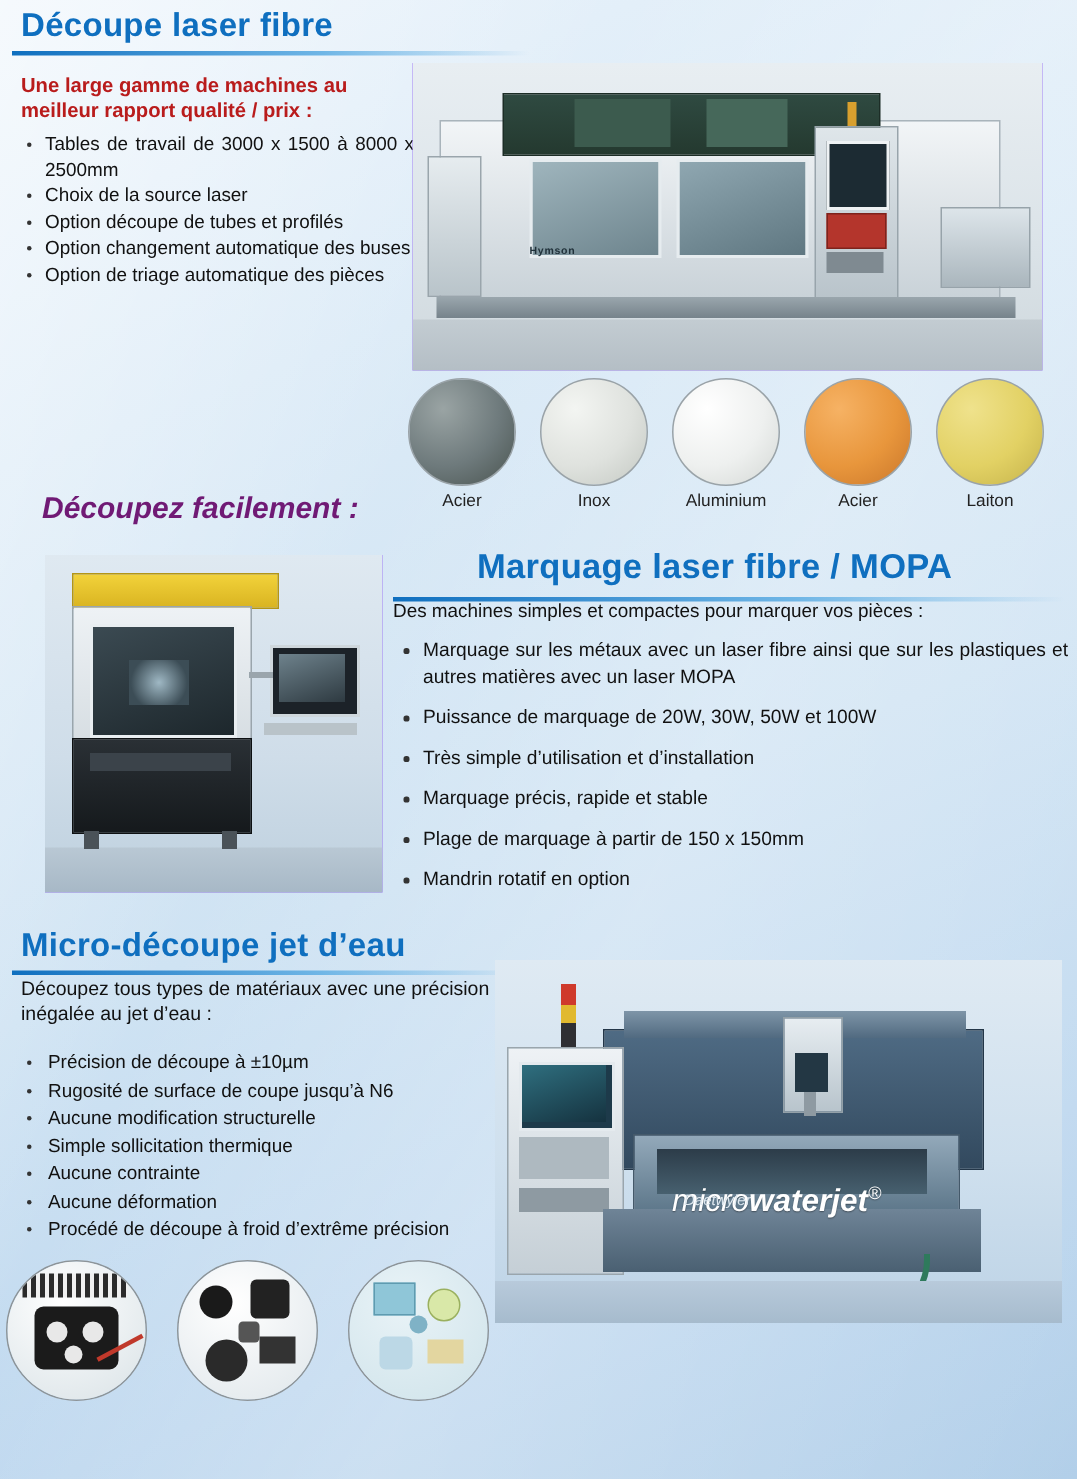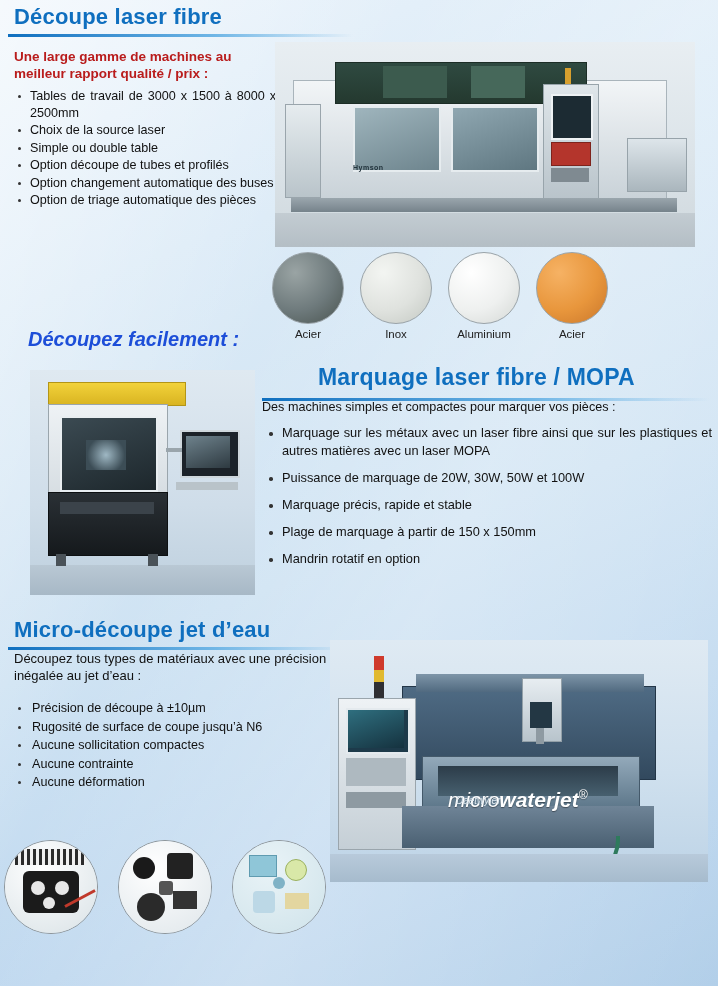--- a/index.html
+++ b/index.html
@@ -20,21 +20,21 @@
 
   
   .h-blue{
     color:#0f6fbf;font-size:22px;font-weight:bold;letter-spacing:.2px;
   }
   .h-rule{
     height:3px;background:linear-gradient(90deg,#0f6fbf 0%,#6fb6e6 60%,rgba(111,182,230,0) 100%);
     margin-top:2px;
   }
   .h-gray{
-    color:#1d4ed8;font-size:20px;font-weight:bold;font-style:italic;
+    color:#701a75;font-size:20px;font-weight:bold;font-style:italic;
   }
 
   
   #sec-laser{position:absolute;left:0;top:0;width:718px;}
   #sec-laser .title{position:absolute;left:14px;top:4px;width:340px;}
   #sec-laser .rule{position:absolute;left:8px;top:32px;width:345px;}
 
   .intro{
     font-size:13.5px;line-height:17px;font-weight:bold;color:#b91c1c;
   }
@@ -96,21 +96,20 @@
   <div id="sec-laser">
 
     <div class="title h-blue">Découpe laser fibre</div>
     <div class="rule h-rule"></div>
 
     <div class="intro" style="position:absolute;left:14px;top:48px;width:262px;">Une large gamme de machines au meilleur rapport qualité / prix :</div>
 
     <ul class="bul" style="position:absolute;left:14px;top:88px;width:262px;">
       <li>Tables de travail de 3000 x 1500 à 8000 x 2500mm</li>
       <li>Choix de la source laser</li>
-      <li>Simple ou double table</li>
       <li>Option découpe de tubes et profilés</li>
       <li>Option changement automatique des buses</li>
       <li>Option de triage automatique des pièces</li>
     </ul>
 
     <div class="photo" id="laser-photo">
       <div style="position:absolute;inset:0;background:linear-gradient(180deg,#e8eef2 0%,#dce4e9 55%,#cfd8dd 100%);"></div>
 
       <div style="position:absolute;left:0;bottom:0;width:100%;height:34px;background:linear-gradient(180deg,#c3ccd2,#b4bec5);"></div>
 
@@ -149,35 +148,40 @@
         <div class="disc-lbl">Inox</div>
       </div>
       <div class="disc-wrap" style="left:176px;top:0;">
         <div class="disc" style="background:radial-gradient(circle at 32% 28%, #ffffff 0%, #eef0ef 55%, #d3d7d4 100%);"></div>
         <div class="disc-lbl">Aluminium</div>
       </div>
       <div class="disc-wrap" style="left:264px;top:0;">
         <div class="disc" style="background:radial-gradient(circle at 32% 28%, #f6b264 0%, #e8963c 55%, #c9762a 100%);"></div>
         <div class="disc-lbl">Acier</div>
       </div>
+      <div class="disc-wrap" style="left:352px;top:0;">
+        <div class="disc" style="background:radial-gradient(circle at 32% 28%, #efe28c 0%, #e2d164 55%, #c4b24a 100%);"></div>
+        <div class="disc-lbl">Laiton</div>
+      </div>
     </div>
 
     <div id="dec-fac" class="h-gray">Découpez facilement :</div>
   </div>
 
   <div id="sec-mark">
 
     <div class="title h-blue" style="font-size:23px;">Marquage laser fibre / MOPA</div>
     <div class="rule h-rule"></div>
 
     <div class="lead">Des machines simples et compactes pour marquer vos pièces :</div>
 
     <ul class="bul">
       <li>Marquage sur les métaux avec un laser fibre ainsi que sur les plastiques et autres matières avec un laser MOPA</li>
       <li>Puissance de marquage de 20W, 30W, 50W et 100W</li>
+      <li>Très simple d’utilisation et d’installation</li>
       <li>Marquage précis, rapide et stable</li>
       <li>Plage de marquage à partir de 150 x 150mm</li>
       <li>Mandrin rotatif en option</li>
     </ul>
 
     <div class="photo" id="mark-photo">
       <div style="position:absolute;inset:0;background:linear-gradient(180deg,#dfe9f1 0%,#cfdde9 60%,#bed0de 100%);"></div>
 
       <div style="position:absolute;left:18px;top:12px;width:136px;height:22px;background:linear-gradient(180deg,#f2d23a,#d9b421);border:1px solid #b39516;"></div>
 
@@ -206,23 +210,25 @@
   <div id="sec-wj">
 
     <div class="title h-blue">Micro-découpe jet d’eau</div>
     <div class="rule h-rule"></div>
 
     <div class="lead">Découpez tous types de matériaux avec une précision inégalée au jet d’eau :</div>
 
     <ul class="bul">
       <li>Précision de découpe à ±10µm</li>
       <li>Rugosité de surface de coupe jusqu’à N6</li>
-      <li>Aucune sollicitation compactes</li>
+      <li>Aucune modification structurelle</li>
+      <li>Simple sollicitation thermique</li>
       <li>Aucune contrainte</li>
       <li>Aucune déformation</li>
+      <li>Procédé de découpe à froid d’extrême précision</li>
     </ul>
 
     <div class="photo" id="wj-photo">
       <div style="position:absolute;inset:0;background:linear-gradient(180deg,#dfeaf3 0%,#cfe0ee 55%,#bdd3e6 100%);"></div>
 
       <div style="position:absolute;left:72px;top:46px;width:252px;height:92px;background:linear-gradient(180deg,#4f6b84,#32495e);border:1px solid #233648;"></div>
 
       <div style="position:absolute;left:86px;top:34px;width:228px;height:18px;background:linear-gradient(180deg,#7e95a8,#516a80);"></div>
 
       <div style="position:absolute;left:192px;top:38px;width:38px;height:62px;background:linear-gradient(180deg,#e7edf1,#b8c4cc);border:1px solid #93a0a8;"></div>

